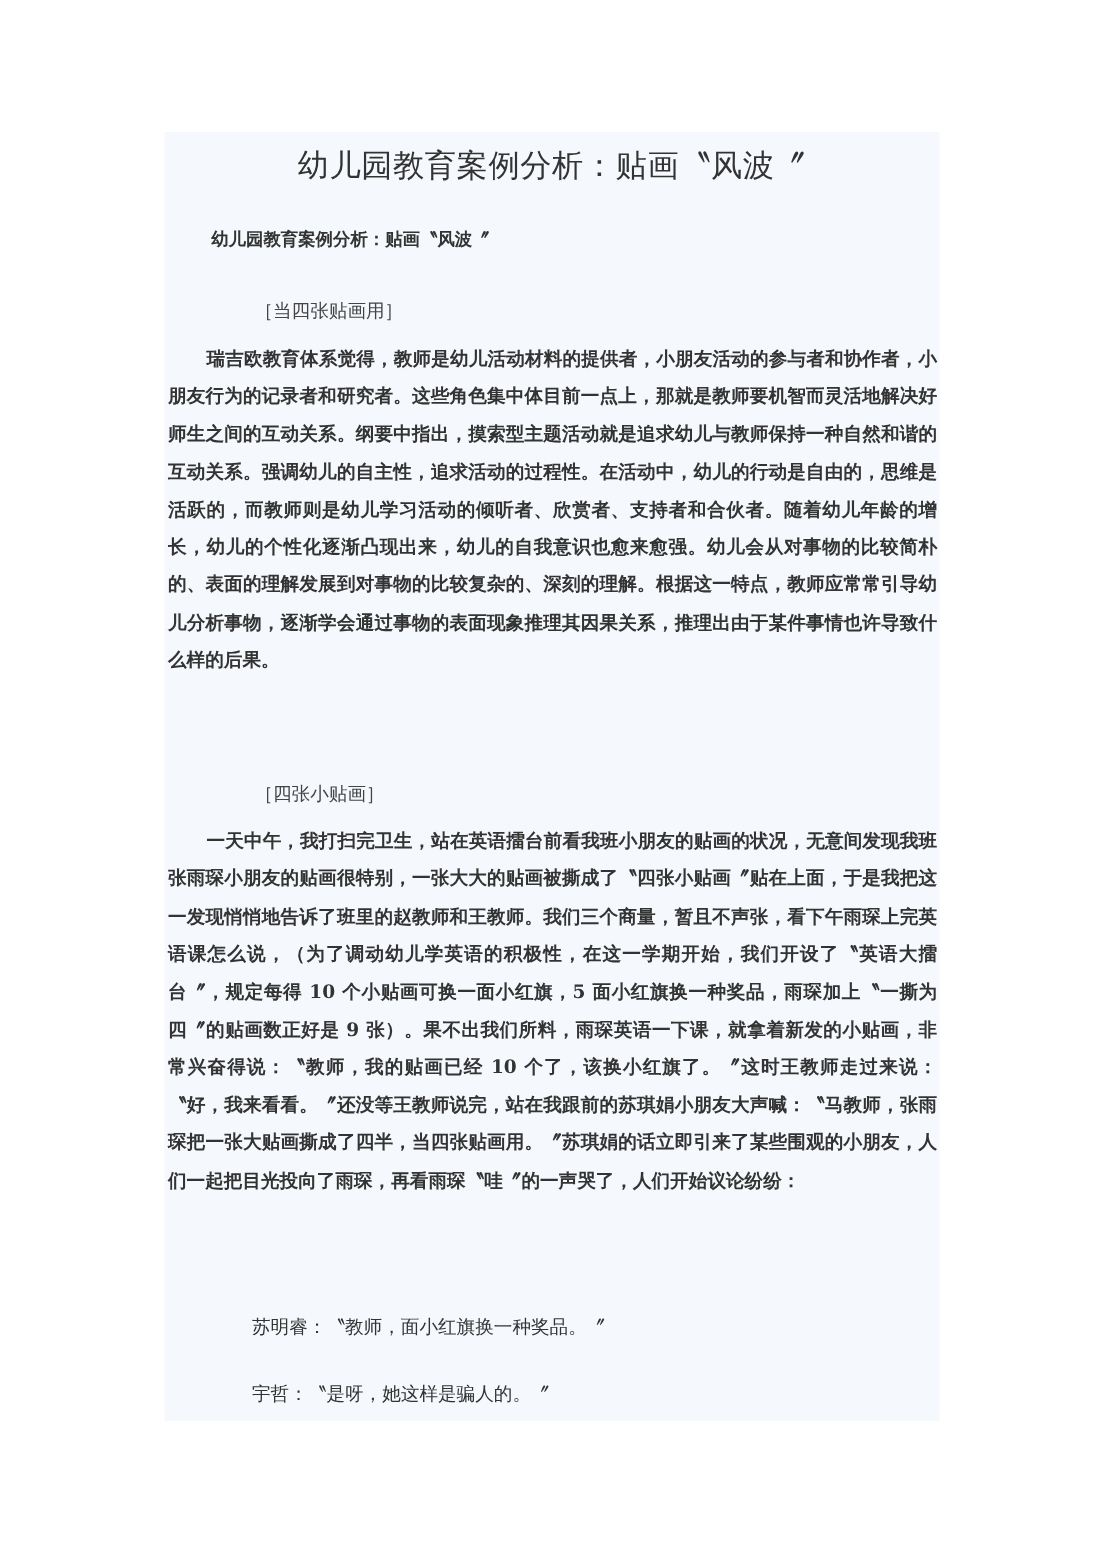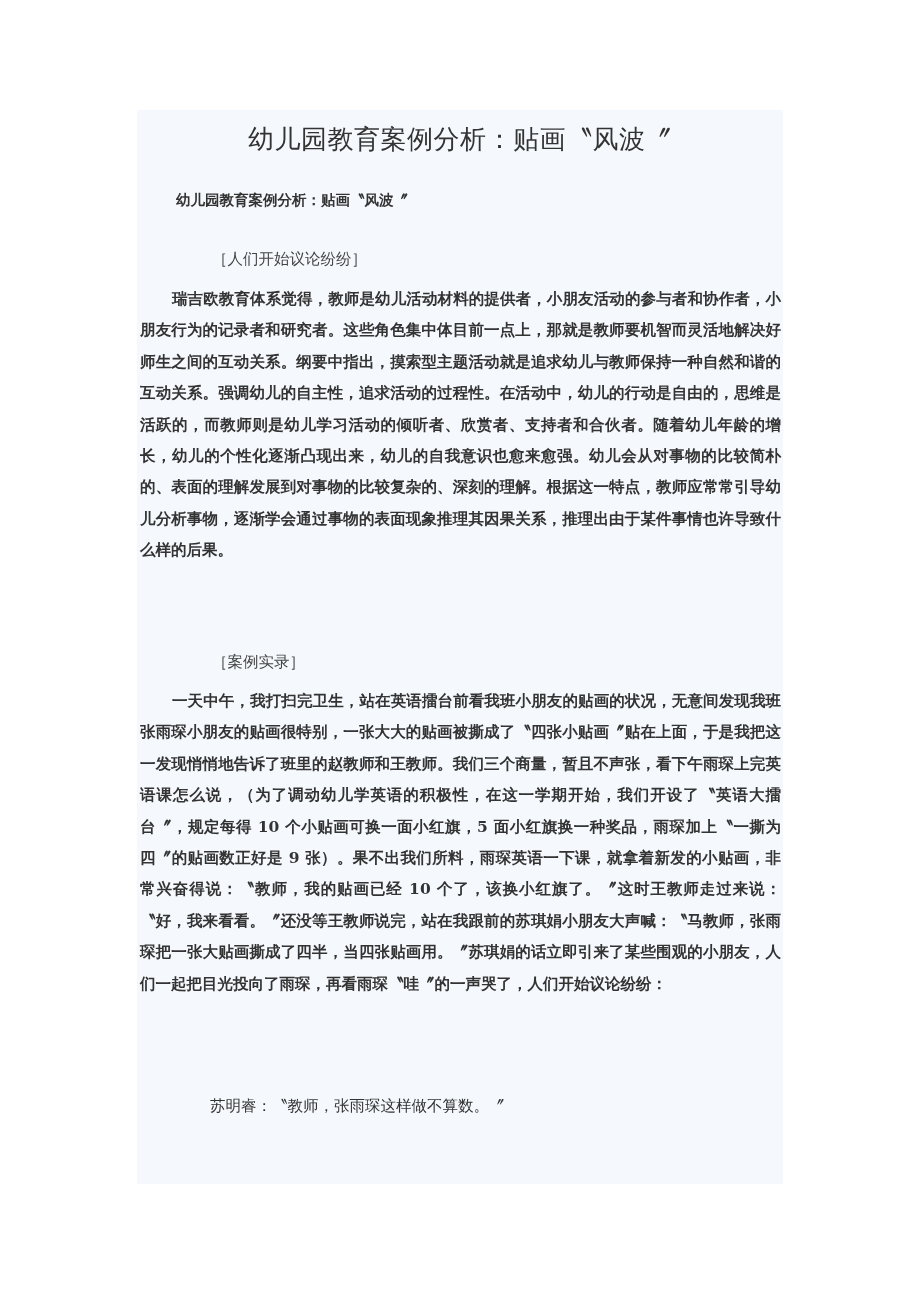--- a/index.html
+++ b/index.html
@@ -72,20 +72,21 @@
       color: #333333;
     }
   </style>
 </head>
 <body>
 
 <div class="panel">
   <div class="title">幼儿园教育案例分析：贴画〝风波〞</div>
   <div class="subtitle">幼儿园教育案例分析：贴画〝风波〞</div>
 
-  <div class="section-head" style="top:138px;">［人们开始议论纷纷］</div>
+  <div class="section-head" style="top:138px;">［当四张贴画用］</div>
   <div class="para" style="top:173px;">瑞吉欧教育体系觉得，教师是幼儿活动材料的提供者，小朋友活动的参与者和协作者，小朋友行为的记录者和研究者。这些角色集中体目前一点上，那就是教师要机智而灵活地解决好师生之间的互动关系。纲要中指出，摸索型主题活动就是追求幼儿与教师保持一种自然和谐的互动关系。强调幼儿的自主性，追求活动的过程性。在活动中，幼儿的行动是自由的，思维是活跃的，而教师则是幼儿学习活动的倾听者、欣赏者、支持者和合伙者。随着幼儿年龄的增长，幼儿的个性化逐渐凸现出来，幼儿的自我意识也愈来愈强。幼儿会从对事物的比较简朴的、表面的理解发展到对事物的比较复杂的、深刻的理解。根据这一特点，教师应常常引导幼儿分析事物，逐渐学会通过事物的表面现象推理其因果关系，推理出由于某件事情也许导致什么样的后果。</div>
 
-  <div class="section-head" style="top:541px;">［案例实录］</div>
+  <div class="section-head" style="top:541px;">［四张小贴画］</div>
   <div class="para" style="top:575px;">一天中午，我打扫完卫生，站在英语擂台前看我班小朋友的贴画的状况，无意间发现我班张雨琛小朋友的贴画很特别，一张大大的贴画被撕成了〝四张小贴画〞贴在上面，于是我把这一发现悄悄地告诉了班里的赵教师和王教师。我们三个商量，暂且不声张，看下午雨琛上完英语课怎么说，（为了调动幼儿学英语的积极性，在这一学期开始，我们开设了〝英语大擂台〞，规定每得 10 个小贴画可换一面小红旗，5 面小红旗换一种奖品，雨琛加上〝一撕为四〞的贴画数正好是 9 张）。果不出我们所料，雨琛英语一下课，就拿着新发的小贴画，非常兴奋得说：〝教师，我的贴画已经 10 个了，该换小红旗了。〞这时王教师走过来说：〝好，我来看看。〞还没等王教师说完，站在我跟前的苏琪娟小朋友大声喊：〝马教师，张雨琛把一张大贴画撕成了四半，当四张贴画用。〞苏琪娟的话立即引来了某些围观的小朋友，人们一起把目光投向了雨琛，再看雨琛〝哇〞的一声哭了，人们开始议论纷纷：</div>
 
-  <div class="dialogue" style="top:985px;">苏明睿：〝教师，张雨琛这样做不算数。〞</div>
+  <div class="dialogue" style="top:985px;">苏明睿：〝教师，面小红旗换一种奖品。〞</div>
+  <div class="dialogue" style="top:1041px;">宇哲：〝是呀，她这样是骗人的。〞</div>
 </div>
 
 </body></html>

